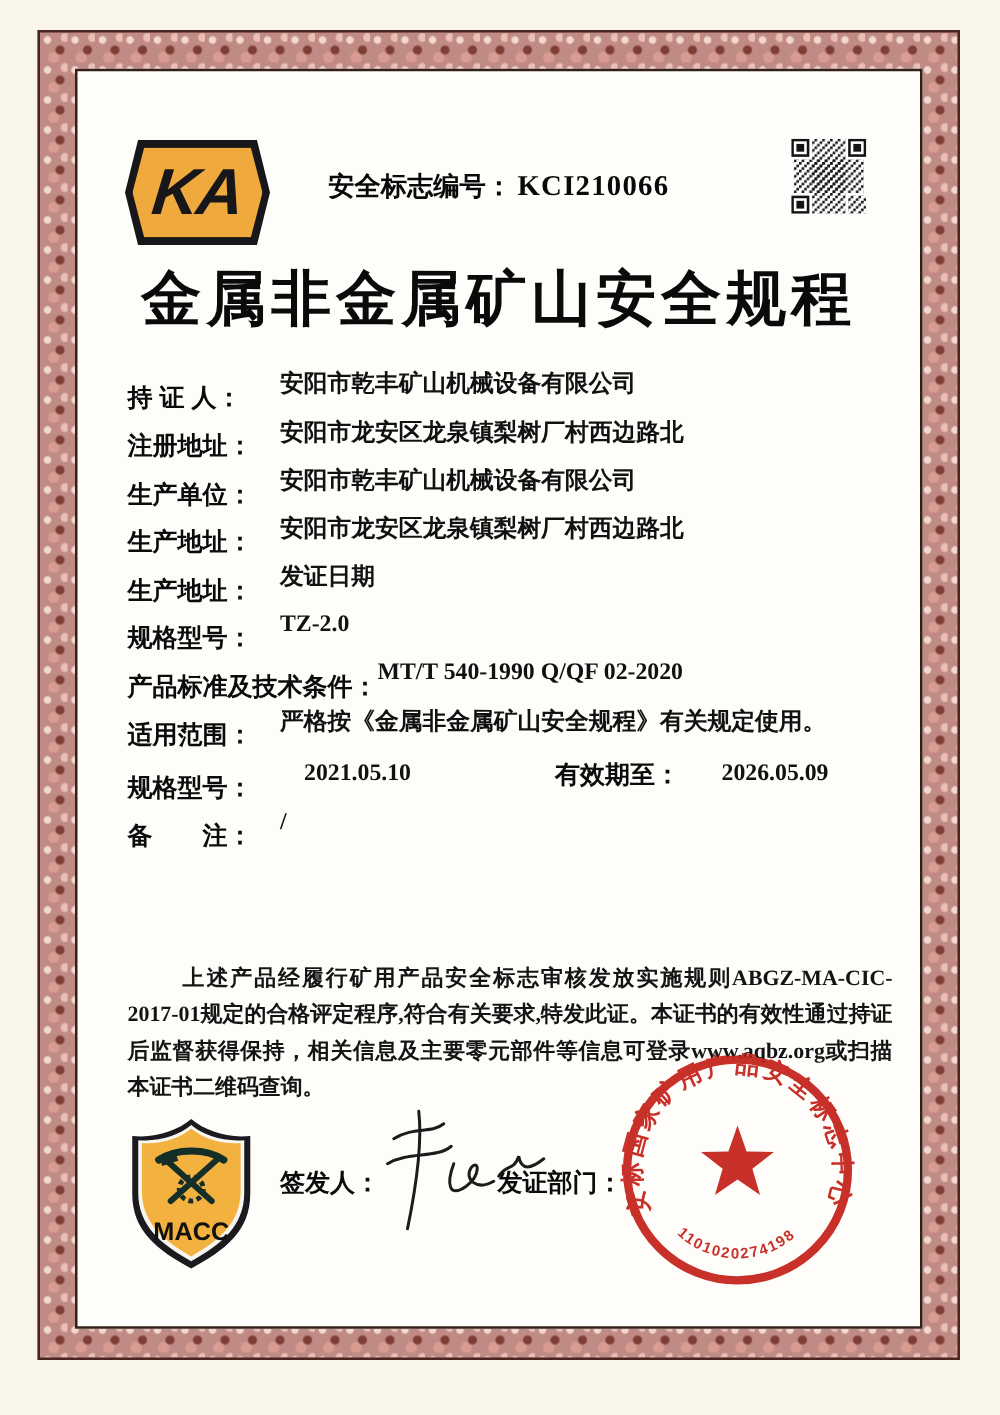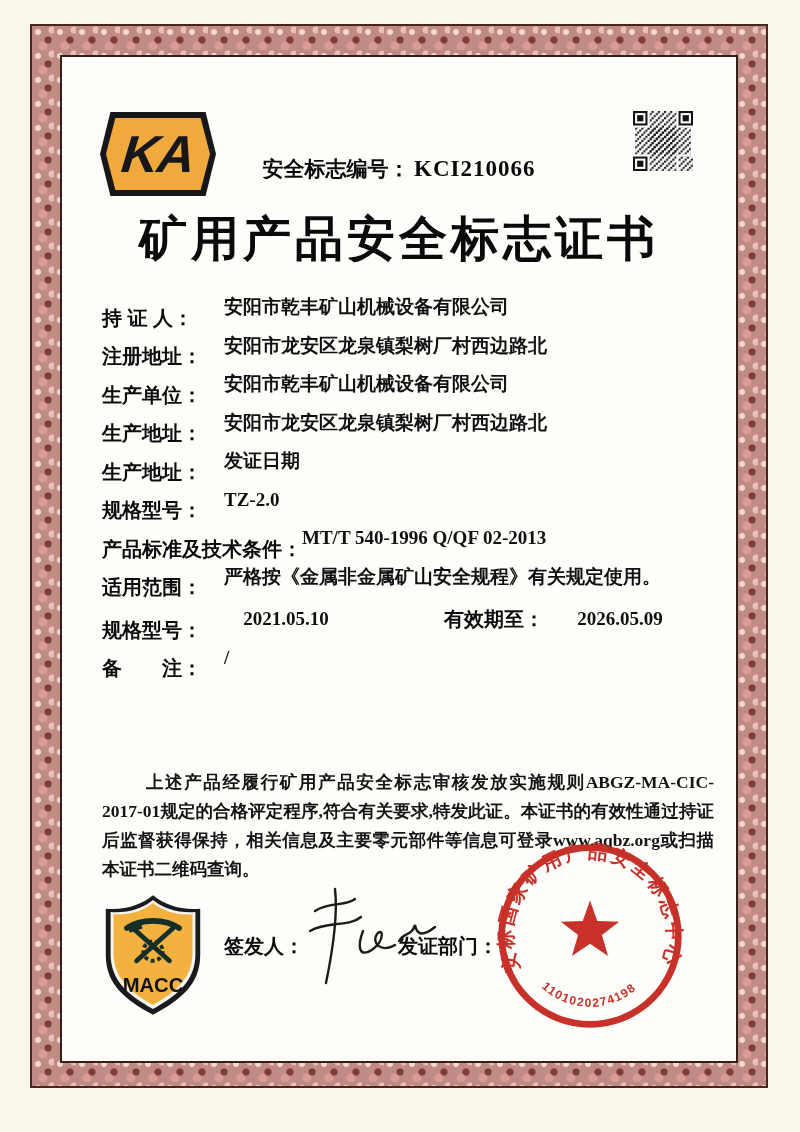--- a/index.html
+++ b/index.html
@@ -35,21 +35,21 @@
   
   .ka-badge{position:absolute;left:38px;top:55px;width:116px;height:84px;
     background:#17171a;
     clip-path:polygon(9% 0%,91% 0%,100% 50%,91% 100%,9% 100%,0% 50%);
     display:flex;align-items:center;justify-content:center;}
   .ka-inner{width:104px;height:72px;background:#f0a93c;
     clip-path:polygon(9% 0%,91% 0%,100% 50%,91% 100%,9% 100%,0% 50%);
     display:flex;align-items:center;justify-content:center;}
   .ka-text{font-size:52px;font-weight:700;font-style:italic;color:#17171a;
     letter-spacing:-2px;transform:skewX(-6deg);line-height:1;}
-  .certno{position:absolute;left:0;top:98px;width:100%;text-align:center;white-space:nowrap;}
+  .certno{position:absolute;left:0;top:78px;width:100%;text-align:center;white-space:nowrap;}
   .certno .lbl{font-size:21px;font-weight:700;color:#090909;}
   .certno .val{font-size:23px;font-weight:700;font-family:"Liberation Serif",serif;color:#090909;letter-spacing:1px;}
   .qr{position:absolute;left:571px;top:54px;width:60px;height:60px;}
   
   .title{position:absolute;left:0;top:150px;width:100%;text-align:center;
     font-size:48px;font-weight:700;letter-spacing:4px;color:#0a0a0a;
     font-family:"Liberation Serif",serif;white-space:nowrap;}
   
   .rows{position:absolute;left:40px;top:231px;width:610px;}
   .row{height:38.5px;display:flex;align-items:center;}
@@ -112,21 +112,21 @@
           <rect x="23" y="1" width="5" height="5"></rect>
         <rect x="1" y="23" width="5" height="5"></rect>
       </g>
       <g fill="#141414">
         <rect x="2" y="2" width="3" height="3"></rect>
           <rect x="24" y="2" width="3" height="3"></rect>
         <rect x="2" y="24" width="3" height="3"></rect>
       </g>
     </svg>
 
-    <div class="title">矿用产品安全标志证书</div>
+    <div class="title">金属非金属矿山安全规程</div>
 
     <div class="rows">
       <div class="row">
         <span class="lbl">持 证 人：</span>
         <span class="val">安阳市乾丰矿山机械设备有限公司</span>
       </div>
       <div class="row">
         <span class="lbl">注册地址：</span>
         <span class="val">安阳市龙安区龙泉镇梨树厂村西边路北</span>
       </div>
@@ -141,21 +141,21 @@
       <div class="row">
         <span class="lbl">生产地址：</span>
         <span class="val">发证日期</span>
       </div>
       <div class="row">
         <span class="lbl">规格型号：</span>
         <span class="val">TZ-2.0</span>
       </div>
       <div class="row">
         <span class="lbl">产品标准及技术条件：</span>
-        <span class="val">MT/T 540-1996 Q/QF 02-2013</span>
+        <span class="val">MT/T 540-1990 Q/QF 02-2020</span>
       </div>
       <div class="row">
         <span class="lbl">适用范围：</span>
         <span class="val">严格按《金属非金属矿山安全规程》有关规定使用。</span>
       </div>
       <div class="row dates">
         <span class="lbl">规格型号：</span>
         <span class="val">2021.05.10</span>
         <span class="lbl2">有效期至：</span>
         <span class="val" style="margin-left:14px">2026.05.09</span>

